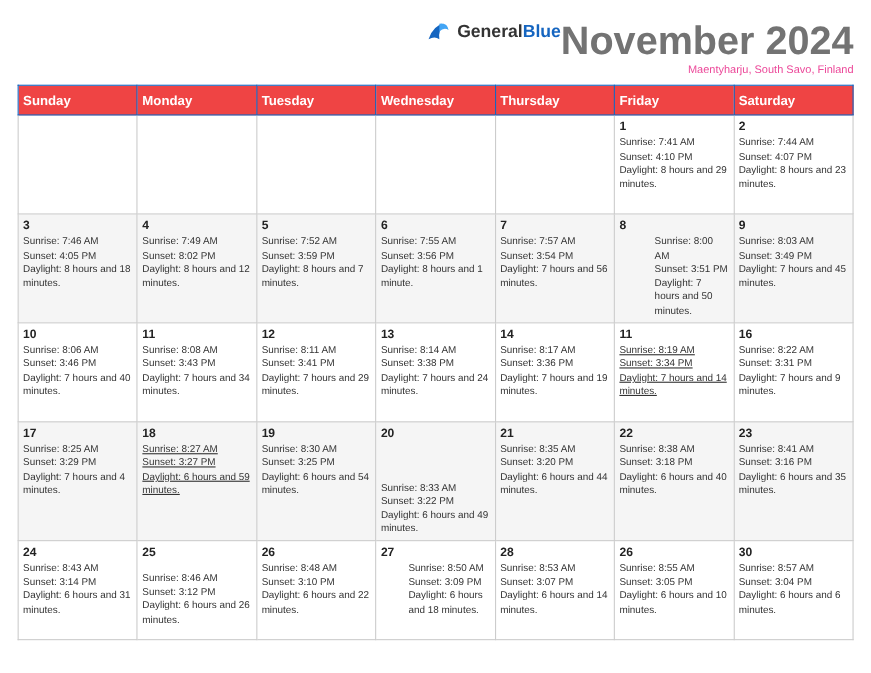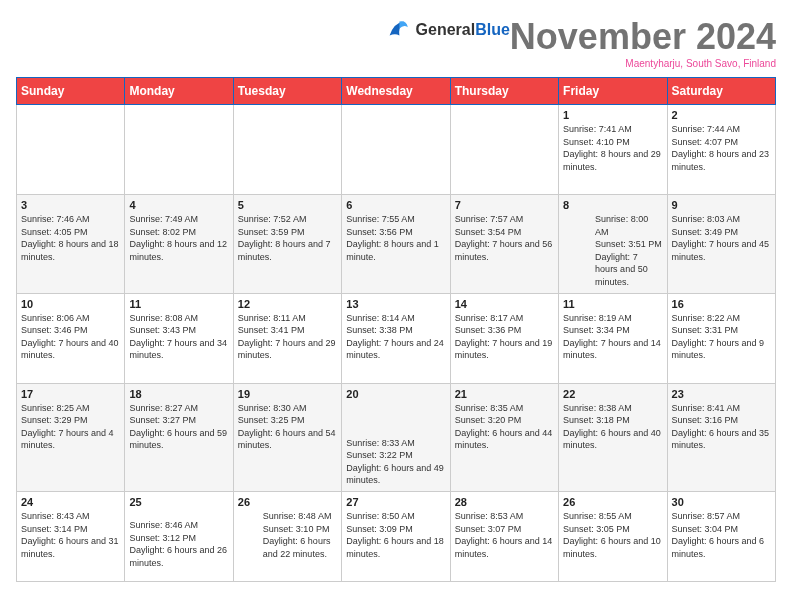--- a/index.html
+++ b/index.html
@@ -204,41 +204,41 @@
 Daylight: 7 hours and 24 minutes.</div>
         </td>
         <td>
           <span class="day-number">14</span>
           <div class="day-info" style="white-space: pre-line;">Sunrise: 8:17 AM
 Sunset: 3:36 PM
 Daylight: 7 hours and 19 minutes.</div>
         </td>
         <td>
           <span class="day-number">11</span>
-          <div class="day-info" style="white-space: pre-line;">Sunrise: 8:19 AM
+          <div class="day-info" style="white-space: pre-line; text-decoration: underline;">Sunrise: 8:19 AM
 Sunset: 3:34 PM
 Daylight: 7 hours and 14 minutes.</div>
         </td>
         <td>
           <span class="day-number">16</span>
           <div class="day-info" style="white-space: pre-line;">Sunrise: 8:22 AM
 Sunset: 3:31 PM
 Daylight: 7 hours and 9 minutes.</div>
         </td>
       </tr>
       <tr>
         <td>
           <span class="day-number">17</span>
           <div class="day-info" style="white-space: pre-line;">Sunrise: 8:25 AM
 Sunset: 3:29 PM
 Daylight: 7 hours and 4 minutes.</div>
         </td>
         <td>
           <span class="day-number">18</span>
-          <div class="day-info" style="white-space: pre-line;">Sunrise: 8:27 AM
+          <div class="day-info" style="white-space: pre-line; text-decoration: underline;">Sunrise: 8:27 AM
 Sunset: 3:27 PM
 Daylight: 6 hours and 59 minutes.</div>
         </td>
         <td>
           <span class="day-number">19</span>
           <div class="day-info" style="white-space: pre-line;">Sunrise: 8:30 AM
 Sunset: 3:25 PM
 Daylight: 6 hours and 54 minutes.</div>
         </td>
         <td>
@@ -274,27 +274,27 @@
 Daylight: 6 hours and 31 minutes.</div>
         </td>
         <td>
           <span class="day-number">25</span>
           <div class="day-info" style="white-space: pre-line; margin-top: 11px;">Sunrise: 8:46 AM
 Sunset: 3:12 PM
 Daylight: 6 hours and 26 minutes.</div>
         </td>
         <td>
           <span class="day-number">26</span>
-          <div class="day-info" style="white-space: pre-line; margin-left: 25px;">Sunrise: 8:48 AM
+          <div class="day-info" style="white-space: pre-line;">Sunrise: 8:48 AM
 Sunset: 3:10 PM
 Daylight: 6 hours and 22 minutes.</div>
         </td>
         <td>
           <span class="day-number">27</span>
-          <div class="day-info" style="white-space: pre-line;">Sunrise: 8:50 AM
+          <div class="day-info" style="white-space: pre-line; margin-left: 25px;">Sunrise: 8:50 AM
 Sunset: 3:09 PM
 Daylight: 6 hours and 18 minutes.</div>
         </td>
         <td>
           <span class="day-number">28</span>
           <div class="day-info" style="white-space: pre-line;">Sunrise: 8:53 AM
 Sunset: 3:07 PM
 Daylight: 6 hours and 14 minutes.</div>
         </td>
         <td>

